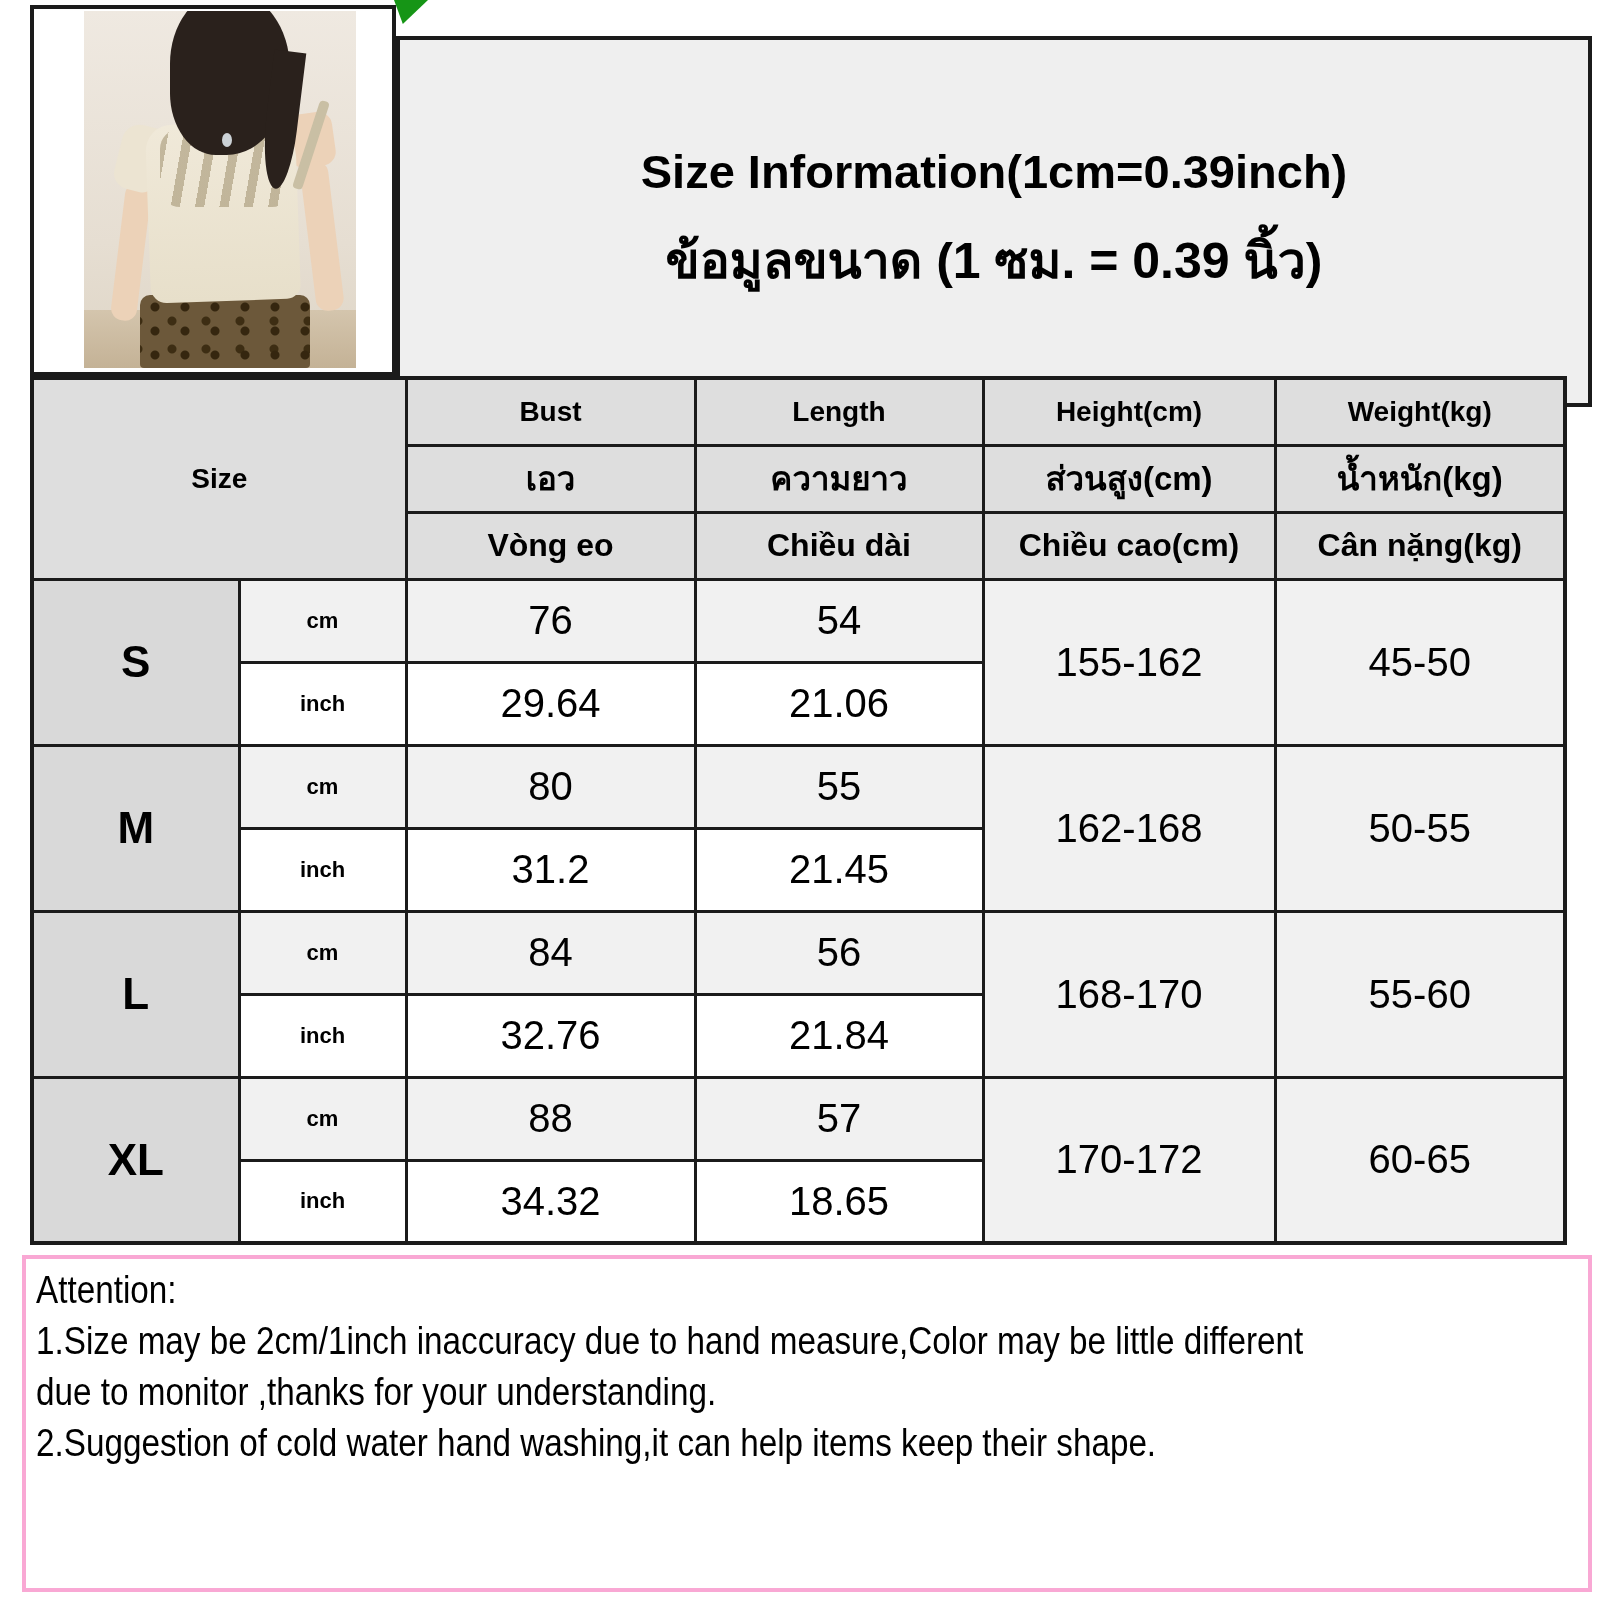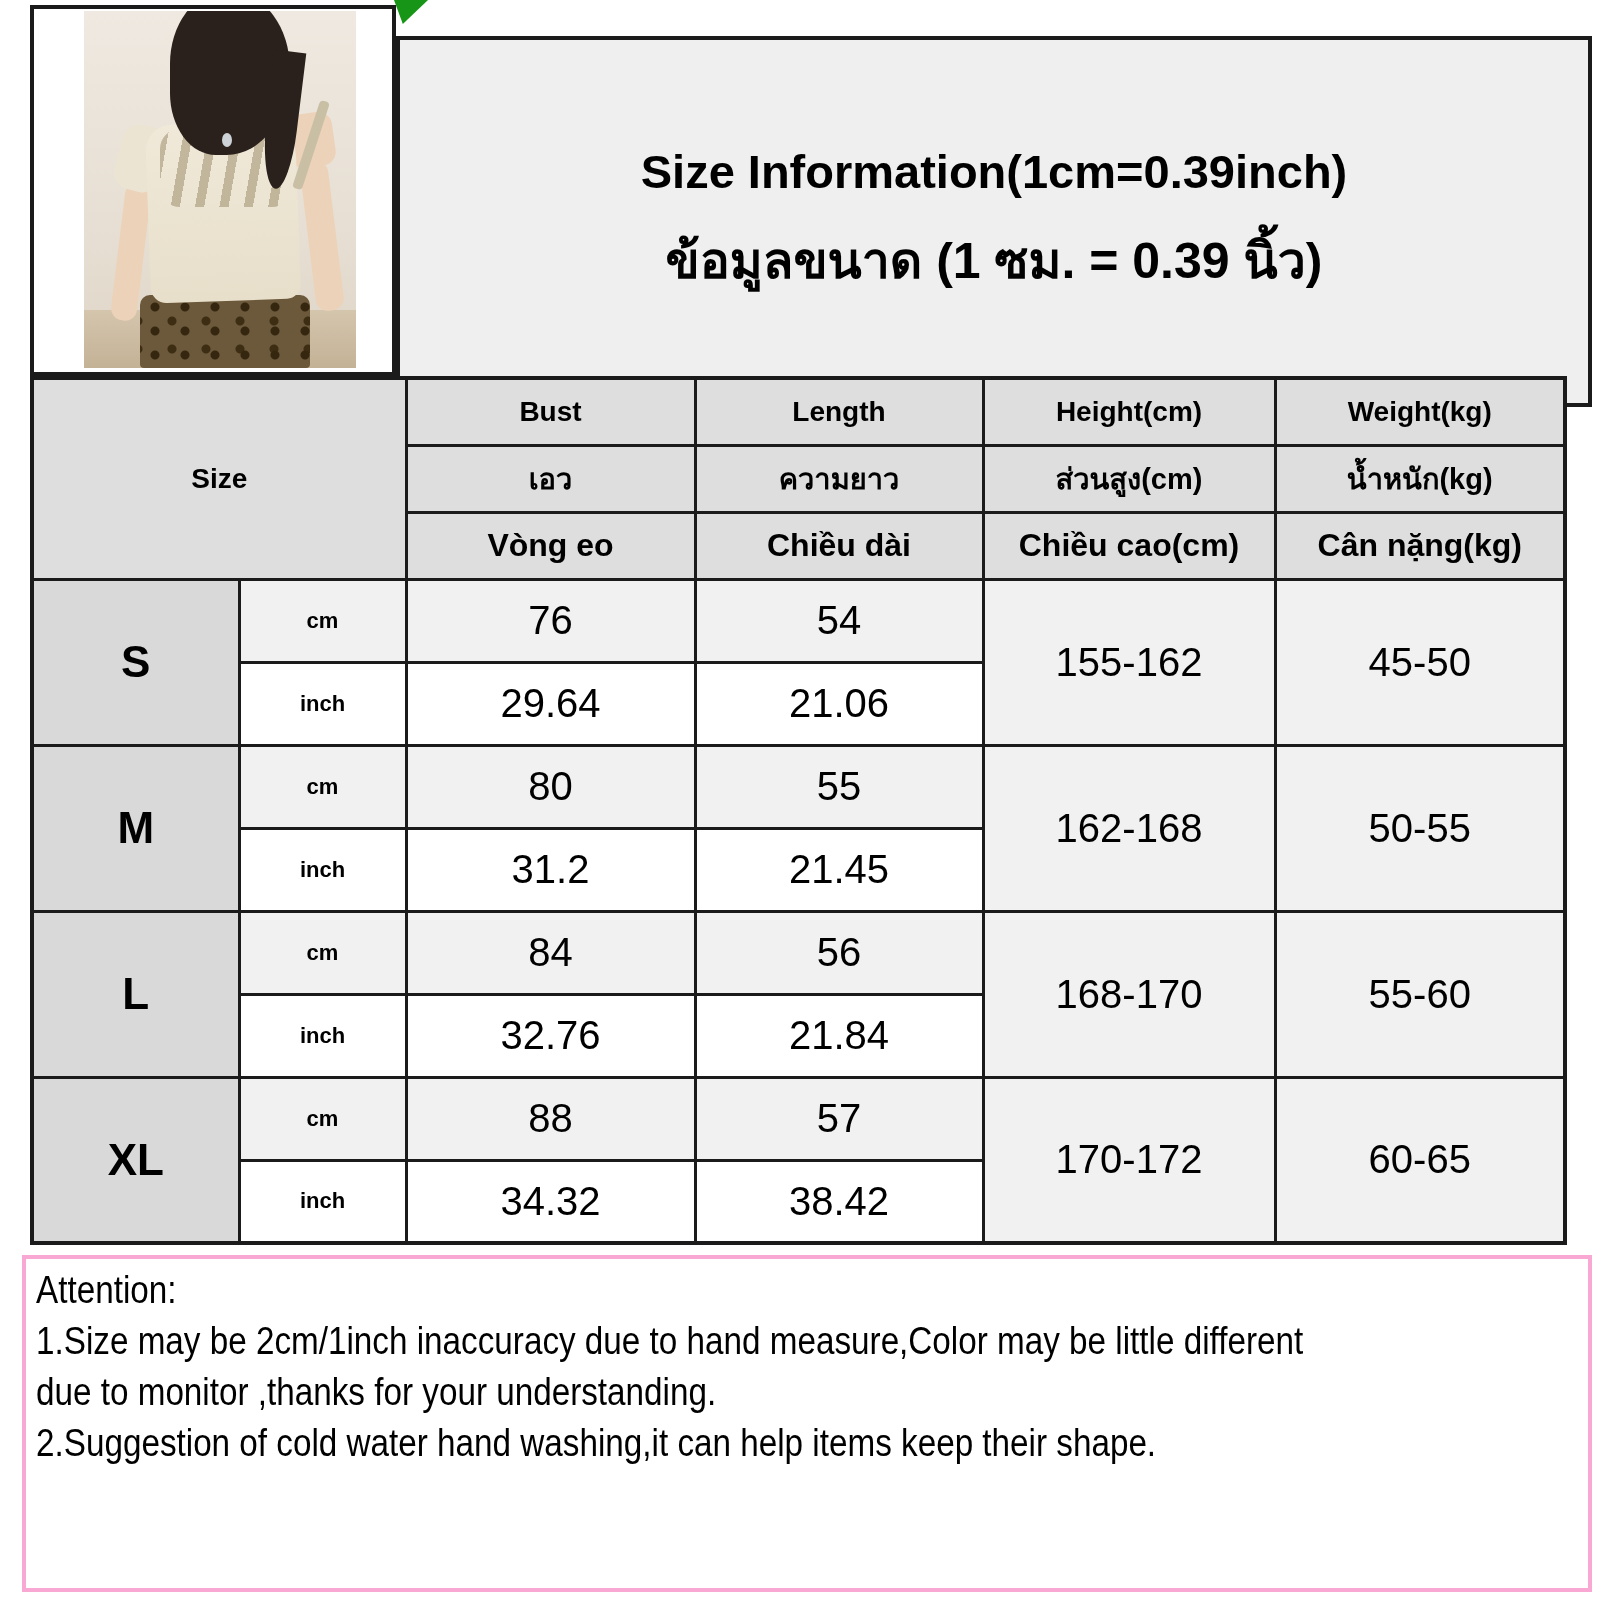--- a/index.html
+++ b/index.html
@@ -50,21 +50,21 @@
   .green-corner{position:absolute;left:394px;top:0;width:34px;height:24px;background:#169516;
                 clip-path:polygon(0 0,100% 0,26% 100%);}
 
   
   table.size-table{position:absolute;left:30px;top:376px;width:1533px;
                    border-collapse:collapse;table-layout:fixed;border:4px solid #1b1b1b;}
   table.size-table td{border:3px solid #1b1b1b;text-align:center;vertical-align:middle;
                       padding:0;overflow:hidden;}
   tr.hdr{height:67px;}
   tr.hdr td{background:#dedede;font-weight:bold;font-size:28px;}
-  tr.hdr-th td{font-size:29px;}
+  tr.hdr-th td{font-size:33px;}
   tr.hdr-vi td{font-size:32px;}
   td.size-head{background:#d9d9d9;font-size:68px;font-weight:bold;}
   tr.data{height:83px;}
   td.size-letter{background:#d9d9d9;font-size:44px;font-weight:bold;}
   td.unit{font-weight:bold;font-size:22px;}
   td.val{font-size:40px;font-weight:400;}
   .bg-light{background:#f1f1f1;}
   .bg-white{background:#ffffff;}
 
   
@@ -178,21 +178,21 @@
         <td class="size-letter" rowspan="2">XL</td>
         <td class="unit bg-light">cm</td>
         <td class="val bg-light">88</td>
         <td class="val bg-light">57</td>
         <td class="val bg-light" rowspan="2">170-172</td>
         <td class="val bg-light" rowspan="2">60-65</td>
       </tr>
       <tr class="data">
         <td class="unit bg-white">inch</td>
         <td class="val bg-white">34.32</td>
-        <td class="val bg-white">38.42</td>
+        <td class="val bg-white">18.65</td>
       </tr>
     </tbody>
   </table>
 
   <div class="attention">
     <div class="attn-inner">
       <div>Attention:</div>
       <div>1.Size may be 2cm/1inch inaccuracy due to hand measure,Color may be little different</div>
       <div>due to monitor ,thanks for your understanding.</div>
       <div>2.Suggestion of cold water hand washing,it can help items keep their shape.</div>

